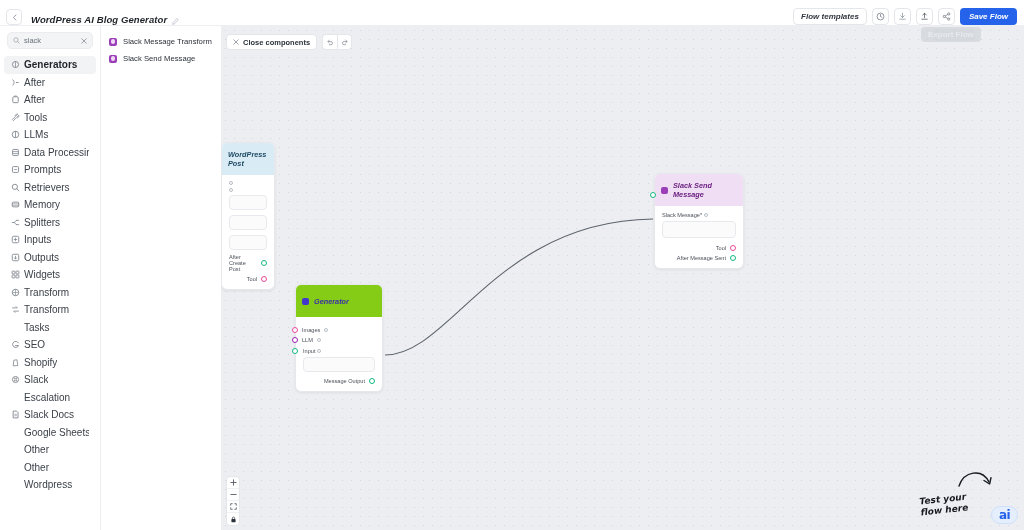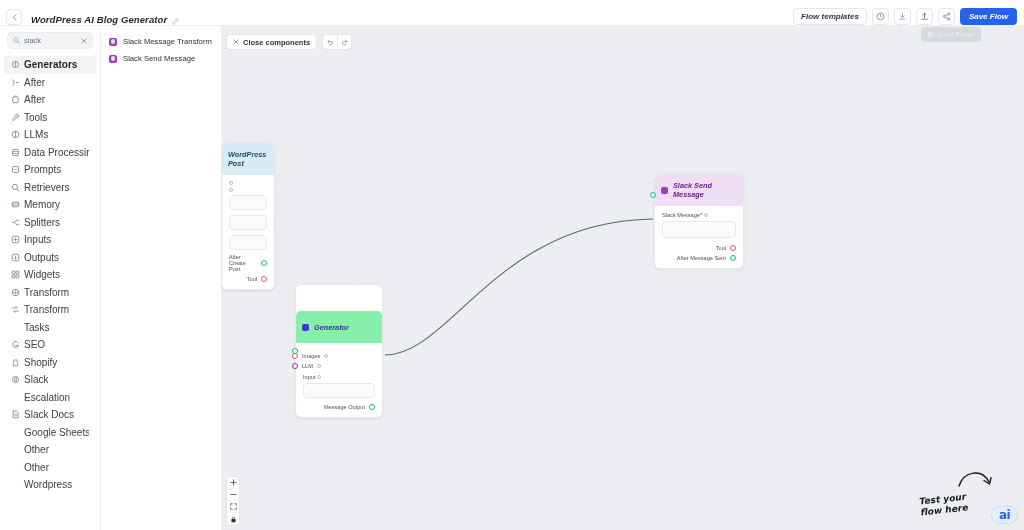--- a/index.html
+++ b/index.html
@@ -169,21 +169,21 @@
     position: absolute; border-width: 1.8px;
   }
 
   
   #node-wordpress { left: 0px; top: 116px; width: 54px; }
   #node-generator { left: 74px; top: 258px; width: 88px; }
   #node-slacksend { left: 433px; top: 147px; width: 90px; }
   #node-chatoutput { left: 433px; top: 254px; width: 88px; }
 
   .hd-blue   { background: #d9ebf5; color: #1e4a63; }
-  .hd-indigo { background: #86efac; color: #3b2ea8; margin-top: 26px; }
+  .hd-indigo { background: #84cc16; color: #3b2ea8; }
   .hd-purple { background: #f0dff4; color: #6b2180; }
   .hd-red    { background: #f9d2d2; color: #b02020; }
 
   
   .edge-svg { position: absolute; left: 0; top: 0; width: 803px; height: 504px; pointer-events: none; z-index: 11; }
 
   
   .zoomctl {
     position: absolute; left: 5px; bottom: 4px; width: 14px;
     background: #fff; border: 1px solid #e4e6ea; border-radius: 4px;

